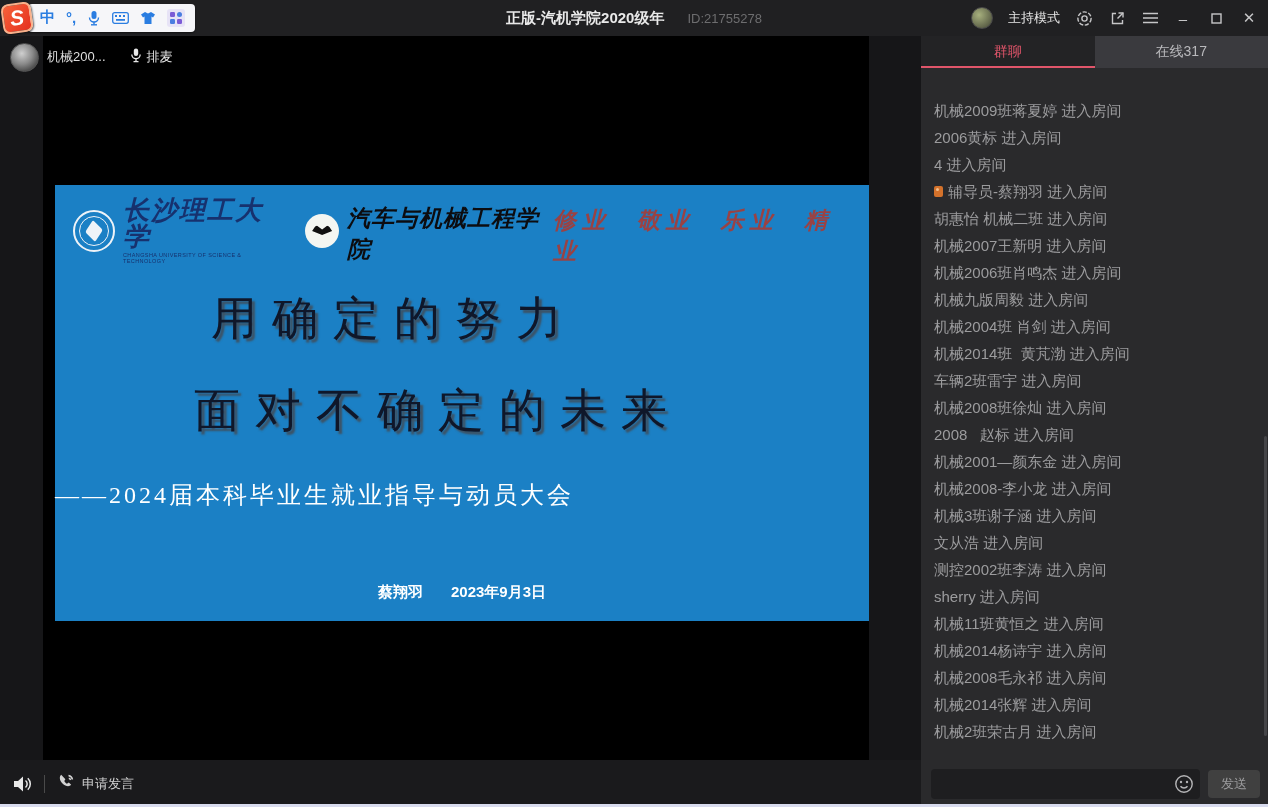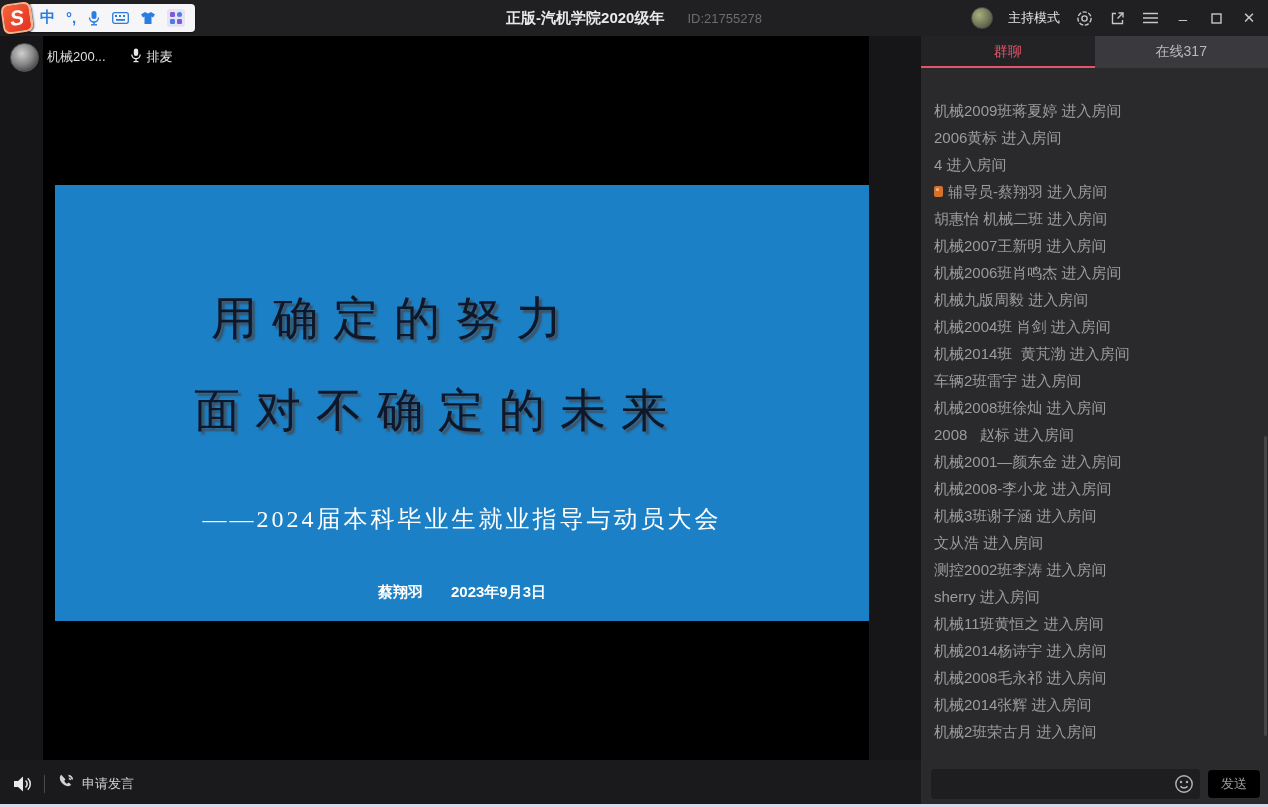--- a/index.html
+++ b/index.html
@@ -47,21 +47,21 @@
   .uni-name { font-family:"Liberation Serif","DejaVu Serif",serif; font-style:italic; font-weight:bold; font-size:26px; color:#17316e; letter-spacing:2px; line-height:26px; }
   .uni-en { font-size:5.5px; color:#17316e; letter-spacing:.4px; margin-top:2px; }
   .col-logo { width:34px; height:34px; border-radius:50%; background:#f4f6f2; margin-left:22px; position:relative; flex:0 0 auto; }
   .col-logo:after { content:""; position:absolute; left:7px; top:11px; width:20px; height:10px; background:#111; border-radius:50% 50% 10% 10%; clip-path:polygon(0 60%,20% 0,50% 45%,80% 0,100% 60%,50% 100%); }
   .col-name { font-family:"Liberation Serif","DejaVu Serif",serif; font-style:italic; font-weight:bold; font-size:23px; color:#0c0c10; margin-left:8px; margin-top:6px; letter-spacing:1px; }
   .motto { font-family:"Liberation Serif","DejaVu Serif",serif; font-style:italic; font-weight:bold; font-size:23px; color:var(--motto-color,#b0382e); letter-spacing:6px; word-spacing:14px; margin-top:8px; opacity:.85; }
   .slide-title { position:absolute; top:88px; left:0; width:100%; text-align:center; font-family:"Liberation Serif","DejaVu Serif",serif; color:#0f172a; }
   .slide-title .line { font-size:46px; letter-spacing:15px; height:92px; line-height:92px; text-shadow:3px 3px 2px rgba(70,70,75,.8); white-space:nowrap; }
   .slide-title .l1 { transform:translateX(-68px); }
   .slide-title .l2 { transform:translateX(-24px); }
-  .slide-subtitle { position:absolute; top:318px; left:0; width:100%; text-align:center; font-family:"Liberation Serif","DejaVu Serif",serif; color:#fff; font-size:24px; letter-spacing:3px; white-space:nowrap; }
+  .slide-subtitle { position:absolute; top:294px; left:0; width:100%; text-align:left; font-family:"Liberation Serif","DejaVu Serif",serif; color:#fff; font-size:24px; letter-spacing:3px; white-space:nowrap; }
   .slide-footer { position:absolute; top:398px; left:0; width:100%; text-align:center; color:#fff; font-size:15px; font-weight:bold; }
   .slide-footer .gap { display:inline-block; width:28px; }
 
   
   .stage-bottom { position:absolute; left:0; right:0; bottom:0; height:47px; background:#1a1a1c; display:flex; align-items:center; z-index:3; }
   .spk-btn { margin-left:10px; width:26px; display:flex; justify-content:center; cursor:pointer; }
   .vdiv { width:1px; height:18px; background:#4a4a4a; margin:0 12px 0 8px; }
   .req-speak { display:flex; align-items:center; gap:7px; cursor:pointer; }
   .req-speak .lbl { color:#d2d2d2; font-size:13px; }
 
@@ -74,21 +74,21 @@
   .tab.inactive { background:#3a3a3e; color:#b9b9bc; }
   .chat-list { flex:1; padding:9px 0 0 13px; overflow:hidden; }
   .msg { height:27px; line-height:27px; font-size:15px; color:#9c9c9e; white-space:pre; display:flex; align-items:center; }
   .badge { width:9px; height:11px; background:var(--badge-color,#d4722b); border-radius:2px; margin-right:5px; flex:0 0 auto; display:inline-block; position:relative; }
   .badge:after { content:""; position:absolute; left:2px; top:2px; width:3px; height:3px; background:#f3c08c; border-radius:50%; }
   .scroll-thumb { position:absolute; right:1px; top:400px; width:3px; height:300px; background:#454548; border-radius:2px; }
   .input-row { height:47px; display:flex; align-items:center; padding:0 8px 0 10px; gap:8px; }
   .chat-input-wrap { flex:1; height:30px; background:#1e1e20; border-radius:4px; display:flex; align-items:center; padding:0 6px 0 10px; }
   .chat-input { flex:1; background:transparent; border:none; outline:none; color:#ddd; font-size:13px; min-width:0; }
   .emoji-btn { width:20px; height:20px; cursor:pointer; flex:0 0 auto; display:flex; }
-  .send-btn { height:28px; padding:0 13px; background:#000000; color:#9b9b9d; border:none; border-radius:4px; font-size:13px; cursor:pointer; }
+  .send-btn { height:28px; padding:0 13px; background:#404040; color:#9b9b9d; border:none; border-radius:4px; font-size:13px; cursor:pointer; }
 
   .bottom-strip { position:absolute; left:0; bottom:0; width:100%; height:3px; background:#d8dbee; z-index:20; }
 </style>
 </head>
 <body>
 
 <div class="window">
 
   <div class="titlebar">
     <div class="ime-bar">
@@ -178,20 +178,32 @@
                 <rect x="3.8" y="0.5" width="4.4" height="7.5" rx="2.2" fill="#e8e8e8"></rect>
                 <path d="M1.8 6.5a4.2 4.2 0 0 0 8.4 0" fill="none" stroke="#e8e8e8" stroke-width="1.3"></path>
                 <line x1="6" y1="10.8" x2="6" y2="13" stroke="#e8e8e8" stroke-width="1.3"></line>
                 <line x1="3.5" y1="13.6" x2="8.5" y2="13.6" stroke="#e8e8e8" stroke-width="1.3"></line>
               </svg></span>
           <span class="lbl">排麦</span>
         </span>
       </div>
 
       <div class="slide">
+        <div class="slide-header">
+          <div class="logo-group">
+            <div class="uni-logo"></div>
+            <div class="uni-name-block">
+              <span class="uni-name">长沙理工大学</span>
+              <span class="uni-en">CHANGSHA UNIVERSITY OF SCIENCE &amp; TECHNOLOGY</span>
+            </div>
+            <div class="col-logo"></div>
+            <span class="col-name">汽车与机械工程学院</span>
+          </div>
+          <span class="motto">修业 敬业 乐业 精业</span>
+        </div>
         <div class="slide-title">
           <div class="line l1">用确定的努力</div>
           <div class="line l2">面对不确定的未来</div>
         </div>
         <div class="slide-subtitle">——2024届本科毕业生就业指导与动员大会</div>
         <div class="slide-footer">
           <span>蔡翔羽</span><span class="gap"></span><span>2023年9月3日</span>
         </div>
       </div>
 

